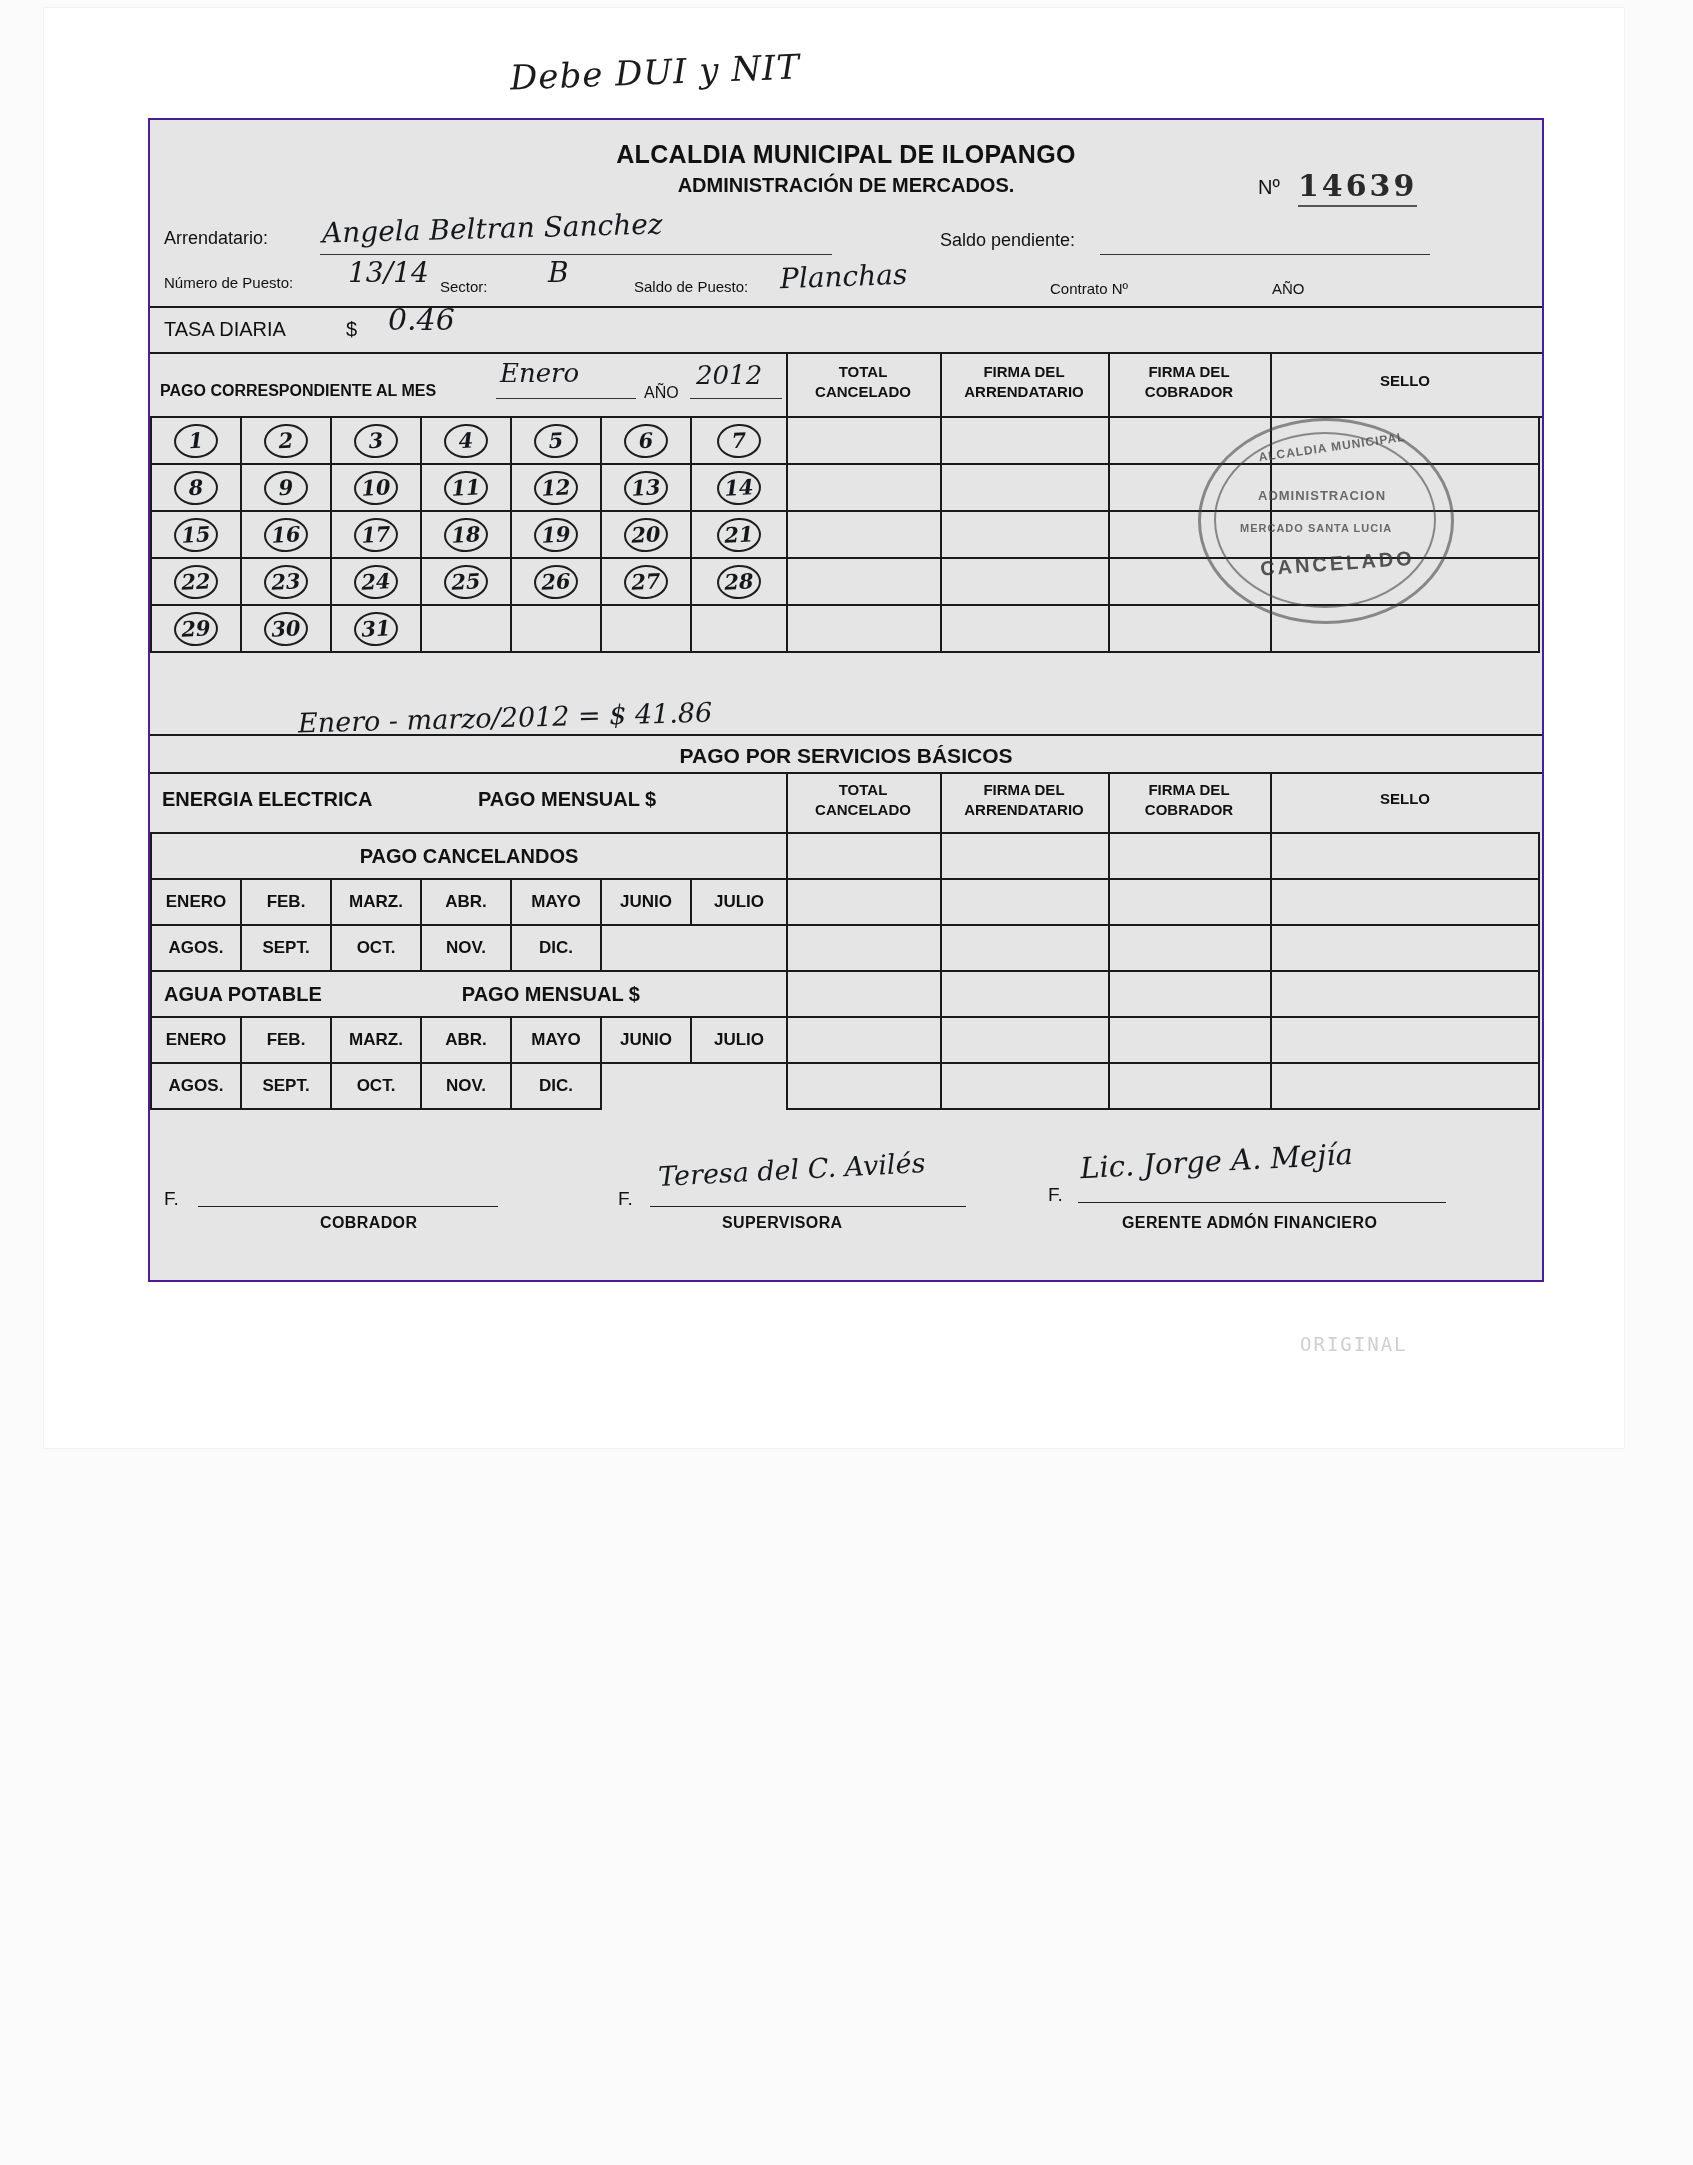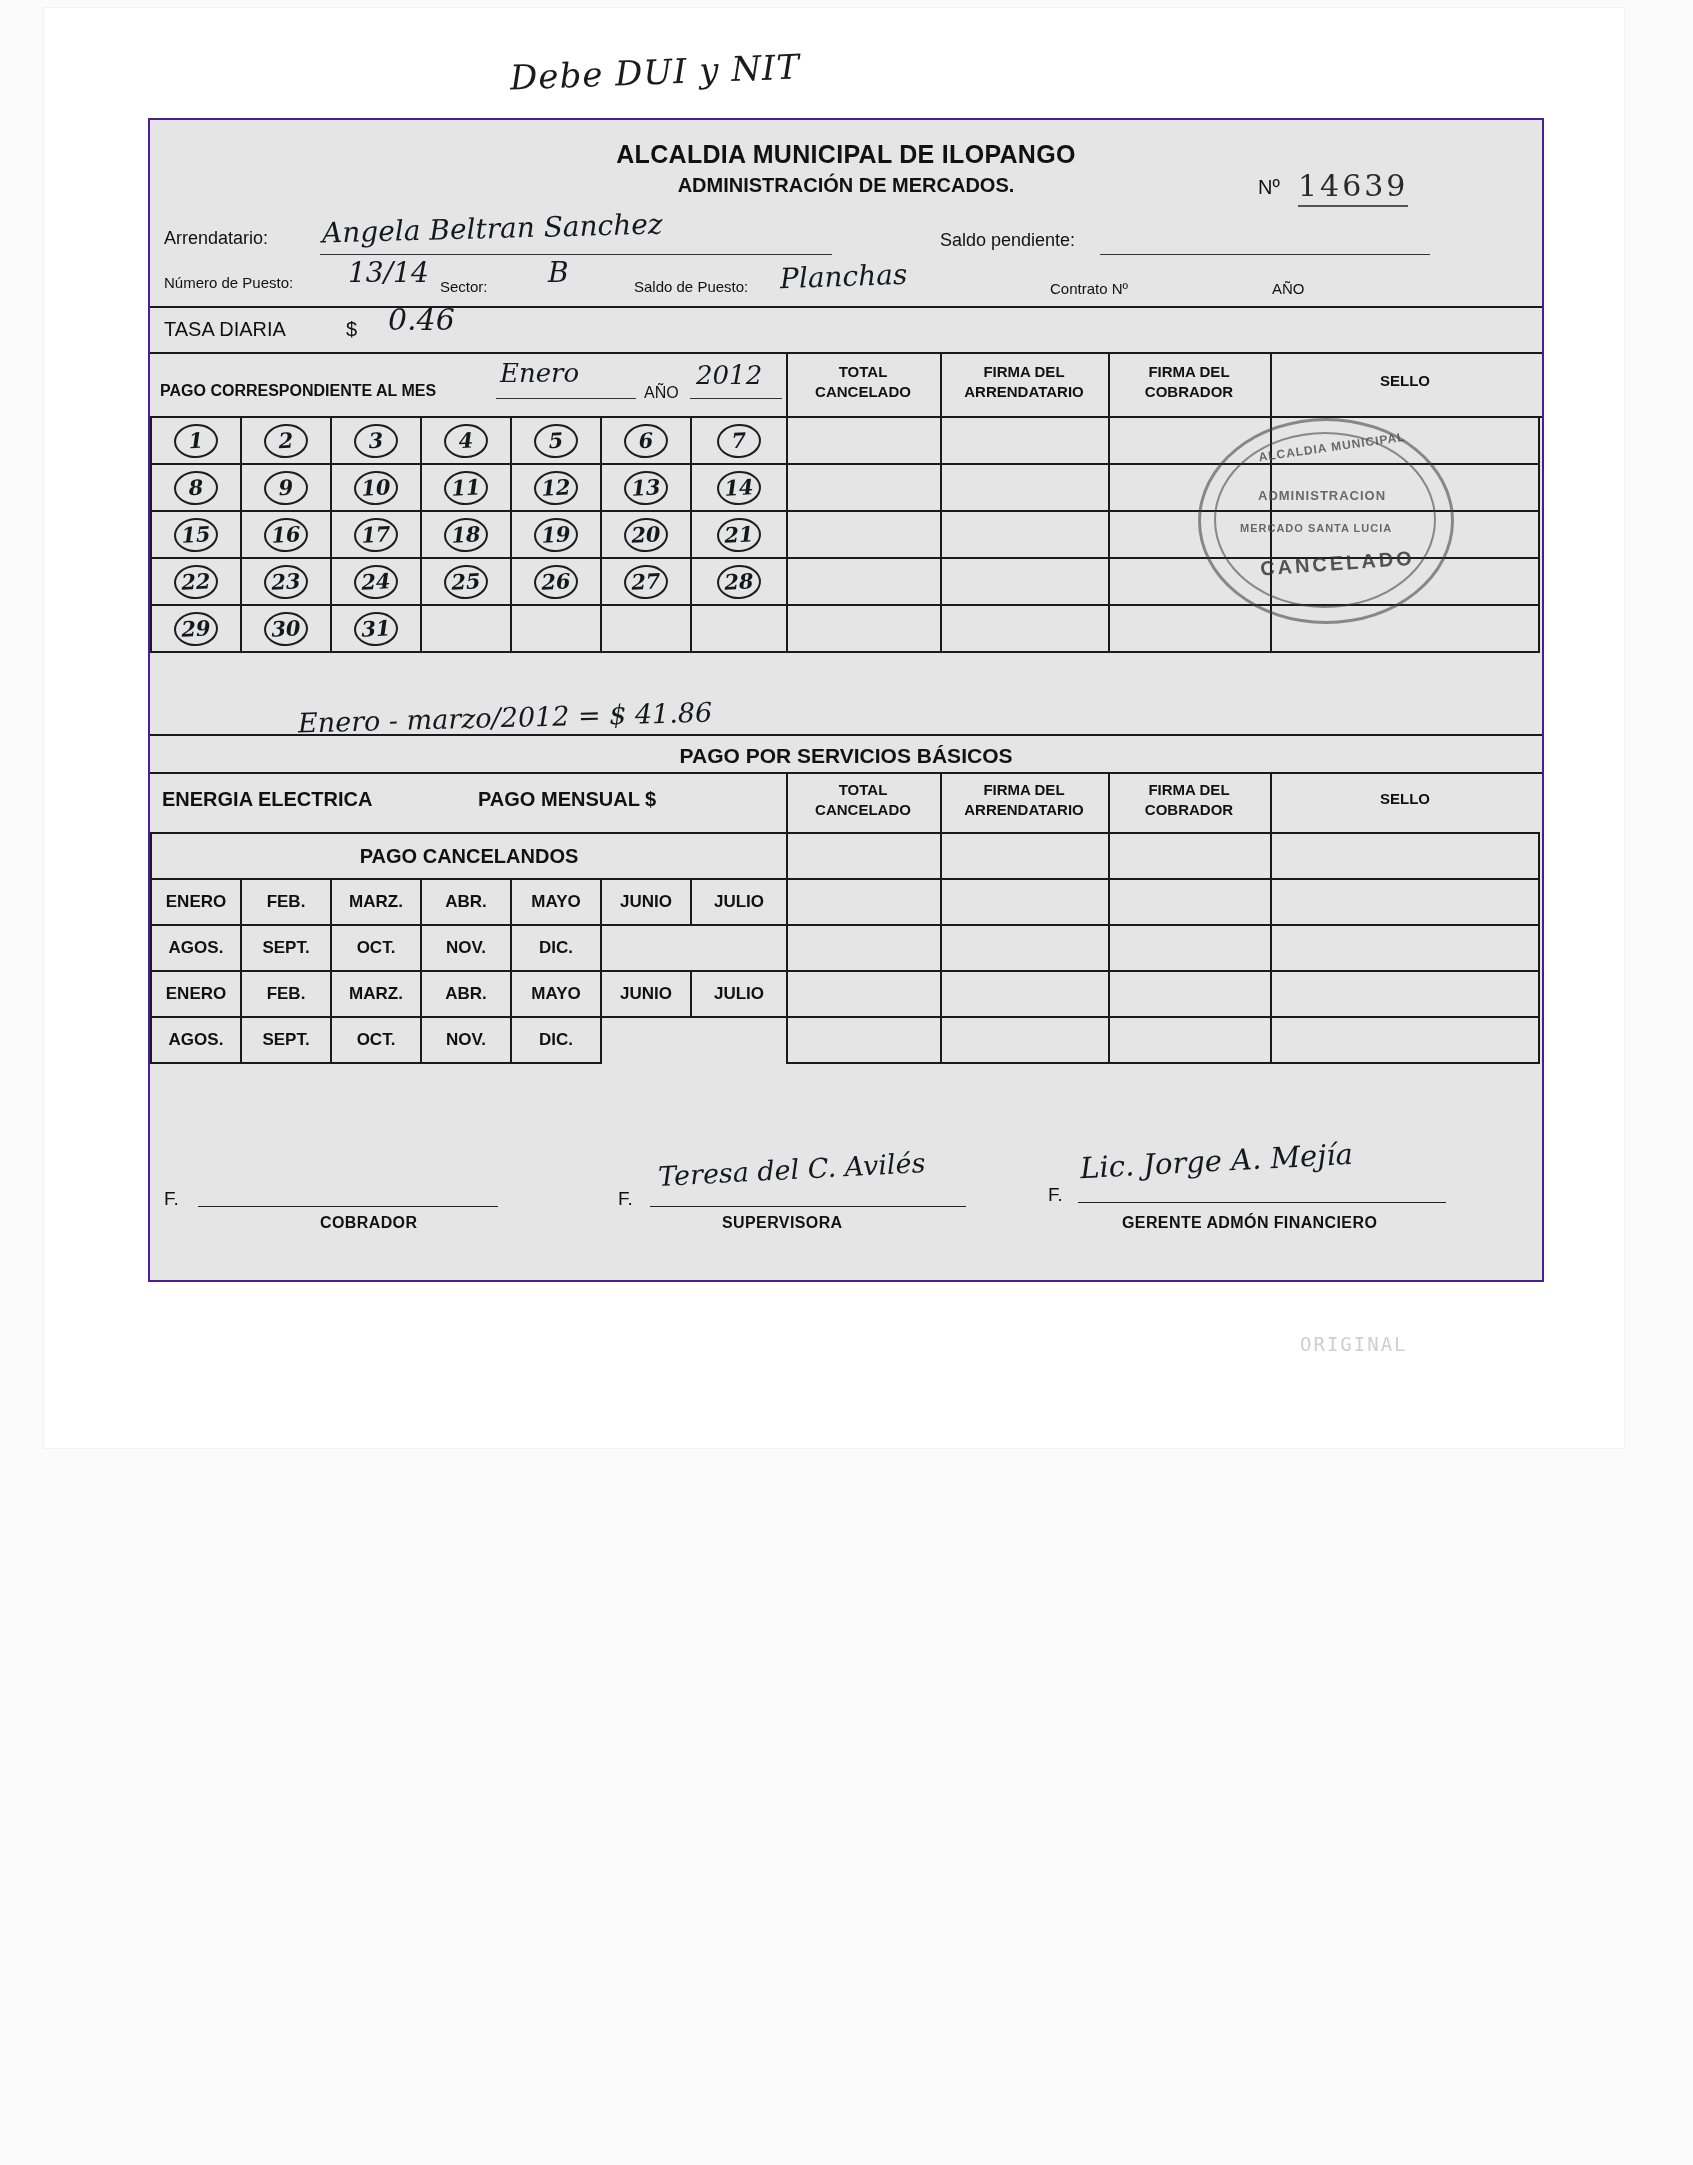--- a/index.html
+++ b/index.html
@@ -81,20 +81,21 @@
   .folio-num {
     position: absolute;
     left: 1148px;
     top: 48px;
     font-family: "DejaVu Serif", serif;
     font-size: 30px;
     letter-spacing: 3px;
     color: #2a2a2a;
     border-bottom: 2px solid #555;
     padding-bottom: 2px;
+    font-weight: bold;
   }
   .lbl { position: absolute; font-size: 18px; }
   .lbl-sm { position: absolute; font-size: 15px; }
   .hw { position: absolute; font-family: "DejaVu Serif", serif; font-style: italic; font-size: 28px; color: #16181d; }
   .hw-sm { position: absolute; font-family: "DejaVu Serif", serif; font-style: italic; font-size: 23px; color: #16181d; }
   .ul { border-bottom: 1.5px solid #333; }
 
   
   .hr {
     position: absolute;
@@ -404,20 +405,27 @@
             <td style="font-size: 17px;"><span>NOV.</span></td>
             <td style="font-size: 17px;"><span>DIC.</span></td>
             <td style="font-size: 17px; border-width: initial; border-style: none; border-color: initial;"></td>
             <td style="font-size: 17px; border-width: initial; border-style: none; border-color: initial;"></td>
             <td></td>
             <td></td>
             <td></td>
             <td></td>
           </tr>
           <tr style="height: 46px;">
+            <td colspan="7" style="font-size: 20px; text-align: left; padding-left: 12px;"><span>AGUA POTABLE</span><span style="margin-left: 140px;">PAGO MENSUAL   $</span></td>
+            <td></td>
+            <td></td>
+            <td></td>
+            <td></td>
+          </tr>
+          <tr style="height: 46px;">
             <td style="font-size: 17px;"><span>ENERO</span></td>
             <td style="font-size: 17px;"><span>FEB.</span></td>
             <td style="font-size: 17px;"><span>MARZ.</span></td>
             <td style="font-size: 17px;"><span>ABR.</span></td>
             <td style="font-size: 17px;"><span>MAYO</span></td>
             <td style="font-size: 17px;"><span>JUNIO</span></td>
             <td style="font-size: 17px;"><span>JULIO</span></td>
             <td></td>
             <td></td>
             <td></td>

